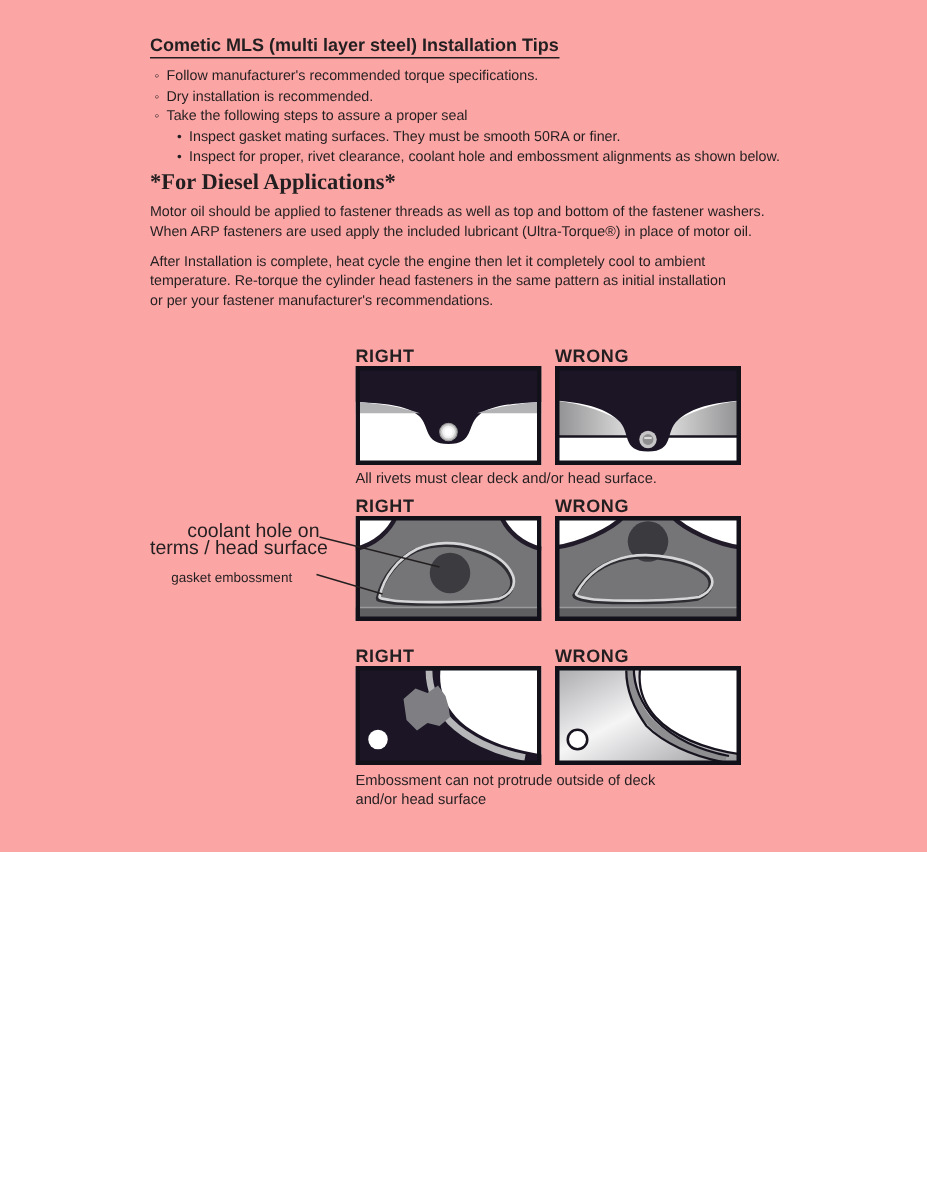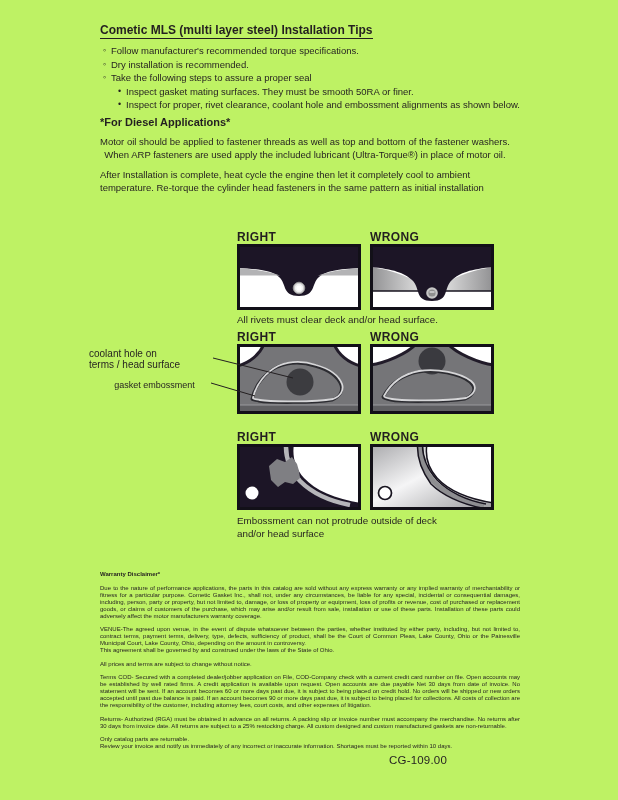--- a/index.html
+++ b/index.html
@@ -1,52 +1,52 @@
 <!DOCTYPE html>
 <html><head>
 <meta charset="utf-8">
 <style>
   html,body { margin:0; padding:0; background:#fff; }
   .page {
-    position:relative; width:618px; height:800px; background:#bef264;
+    position:relative; width:618px; height:568px; background:#fca5a5;
     font-family:"Liberation Sans", sans-serif; color:#231f20; overflow:hidden;
   }
   .nw { white-space:nowrap; }
 
   
   .doc-title { position:absolute; left:100px; top:23px; font-size:12px; font-weight:bold; line-height:15px; }
   .doc-title span { border-bottom:1.8px solid #231f20; padding-bottom:1px; }
 
   
   .tips { position:absolute; left:103px; top:44px; font-size:9.5px; line-height:13.5px; }
   .b1 { display:flex; }
   .b1 .mk { width:8px; font-size:9px; }
   .b2 { display:flex; margin-left:15px; }
   .b2 .mk { width:8px; font-size:9px; }
 
   
   .diesel { position:absolute; left:100px; top:116px; font-size:9.5px; line-height:13.3px; }
-  .diesel-h { font-weight:bold; font-size:11px; line-height:13px; }
-  .dp1 { margin-top:6px;text-align:center; }
+  .diesel-h { font-weight:bold; font-size:15px; line-height:13px;font-family:Liberation Serif, serif; }
+  .dp1 { margin-top:6px; }
   .dp2 { margin-top:6px; }
   .dnote { margin-top:2px; }
 
   
   .diag-row { position:absolute; left:237px; width:260px; }
   .row1 { top:230px; } .row2 { top:330px; } .row3 { top:430px; }
   .diag-labels { display:flex; height:14px; font-size:12px; font-weight:bold; letter-spacing:0.4px; line-height:14px; }
   .diag-labels .lab { width:124px; text-align:left; }
   .diag-labels .lab + .lab { margin-left:9px; }
   .panels { display:flex; gap:9px; }
   .panels svg { display:block; }
   .caption { font-size:9.8px; margin-top:4px; line-height:12.5px; }
   .row3 .caption { margin-top:5px; }
 
   
-  .coolant-label { position:absolute; left:89px; top:348px; width:113px; text-align:left; font-size:10px; line-height:11px; }
+  .coolant-label { position:absolute; left:100px; top:348px; width:113px; text-align:right; font-size:13px; line-height:11px; }
   .emboss-label  { position:absolute; left:99px; top:380px; width:111px; text-align:center; font-size:9px; line-height:11px; }
   .leader-svg { position:absolute; left:209px; top:353px; }
 
   
   .fineprint { position:absolute; left:100px; top:571px; width:420px; font-size:6px; line-height:7px; text-align:justify; }
   .fineprint .fp-h { font-weight:bold; margin:0 0 6.5px 0; text-align:left; }
   .fineprint p { margin:0 0 6.5px 0; }
   .fineprint p.tight { margin-bottom:0; }
 
   
@@ -86,20 +86,21 @@
 
   <div class="diesel">
     <div class="diesel-h nw">*For Diesel Applications*</div>
     <div class="dp1">
       <div class="nw">Motor oil should be applied to fastener threads as well as top and bottom of the fastener washers.</div>
       <div class="nw">When ARP fasteners are used apply the included lubricant (Ultra-Torque®) in place of motor oil.</div>
     </div>
     <div class="dp2">
       <div class="nw">After Installation is complete, heat cycle the engine then let it completely cool to ambient</div>
       <div class="nw">temperature. Re-torque the cylinder head fasteners in the same pattern as initial installation</div>
+      <div class="nw">or per your fastener manufacturer's recommendations.</div>
     </div>
   </div>
 
   <div class="diag-row row1">
     <div class="diag-labels">
       <div class="lab">RIGHT</div>
       <div class="lab">WRONG</div>
     </div>
     <div class="panels">
       <svg width="124" height="66" viewBox="0 0 124 66">

